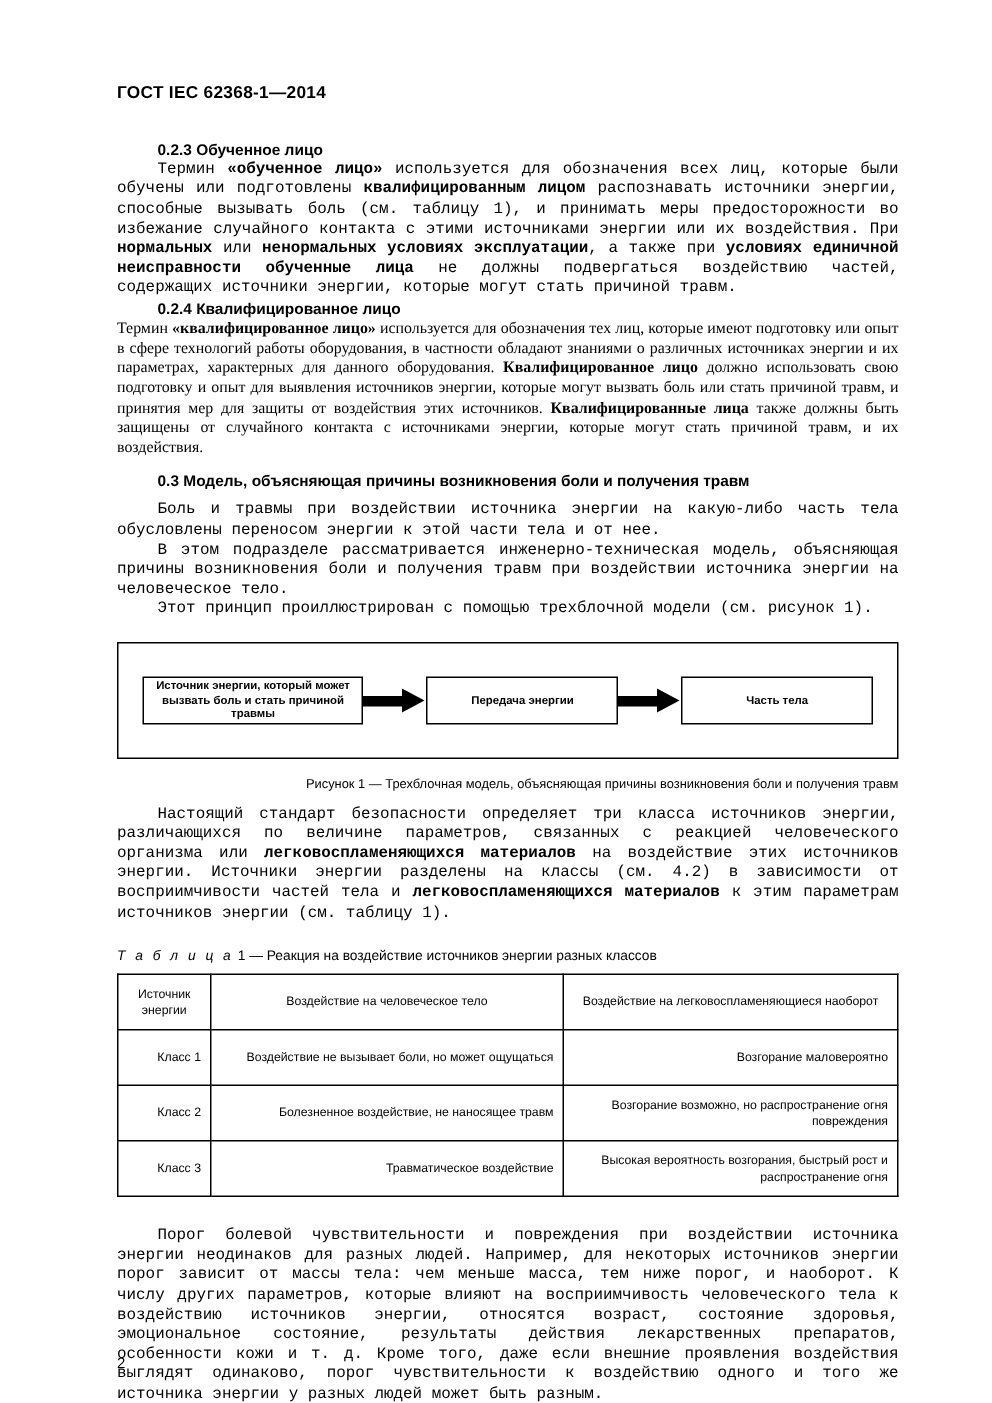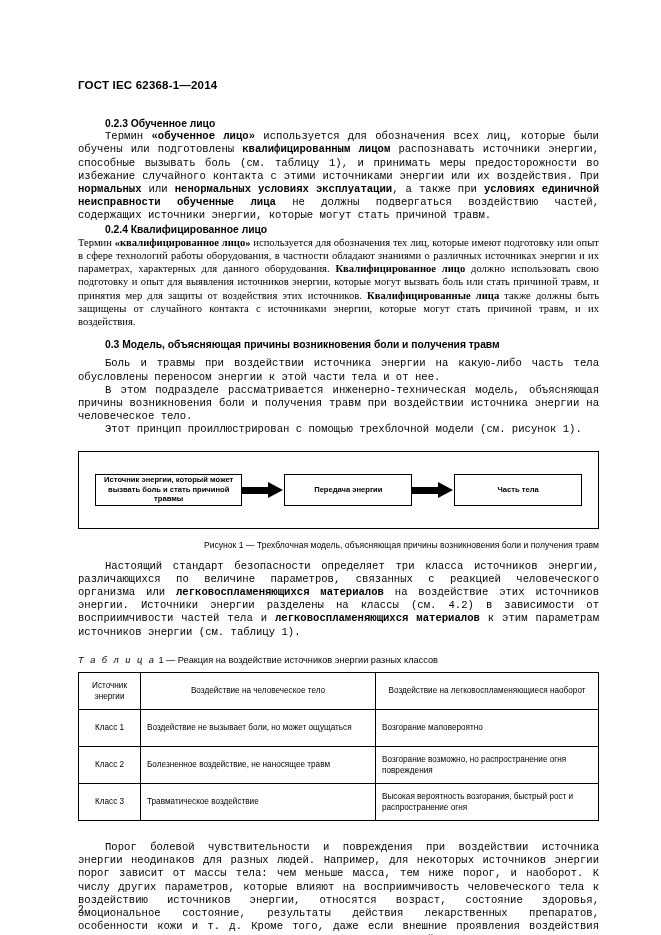--- a/index.html
+++ b/index.html
@@ -14,21 +14,21 @@
     color: #000000;
     position: relative;
     overflow: hidden;
   }
   .page {
     position: absolute;
     left: 0; top: 0;
     width: 661px;
     height: 935px;
     box-sizing: border-box;
-    padding: 79px 62px 30px 78px;
+    padding: 56px 62px 30px 78px;
   }
   .header {
     font-family: "Liberation Sans", sans-serif;
     font-weight: bold;
     font-size: 11.5px;
     letter-spacing: 0.2px;
     margin: 0 0 26px 0;
   }
   p {
     margin: 0 0 0 0;
@@ -148,21 +148,21 @@
   table.reaction th {
     text-align: center;
     font-weight: normal;
     padding: 7px 4px;
   }
   table.reaction td.c1 {
     text-align: center;
     width: 62px;
   }
   table.reaction td.c2 { width: 235px; }
-  table.reaction tr.body td { height: 26px; }
+  table.reaction tr.body td { height: 26px; text-align: right; }
   .col1 { width: 62px; }
   .col2 { width: 235px; }
 
   .footer-num {
     position: absolute;
     left: 78px;
     bottom: 20px;
     font-family: "Liberation Sans", sans-serif;
     font-size: 10px;
   }

